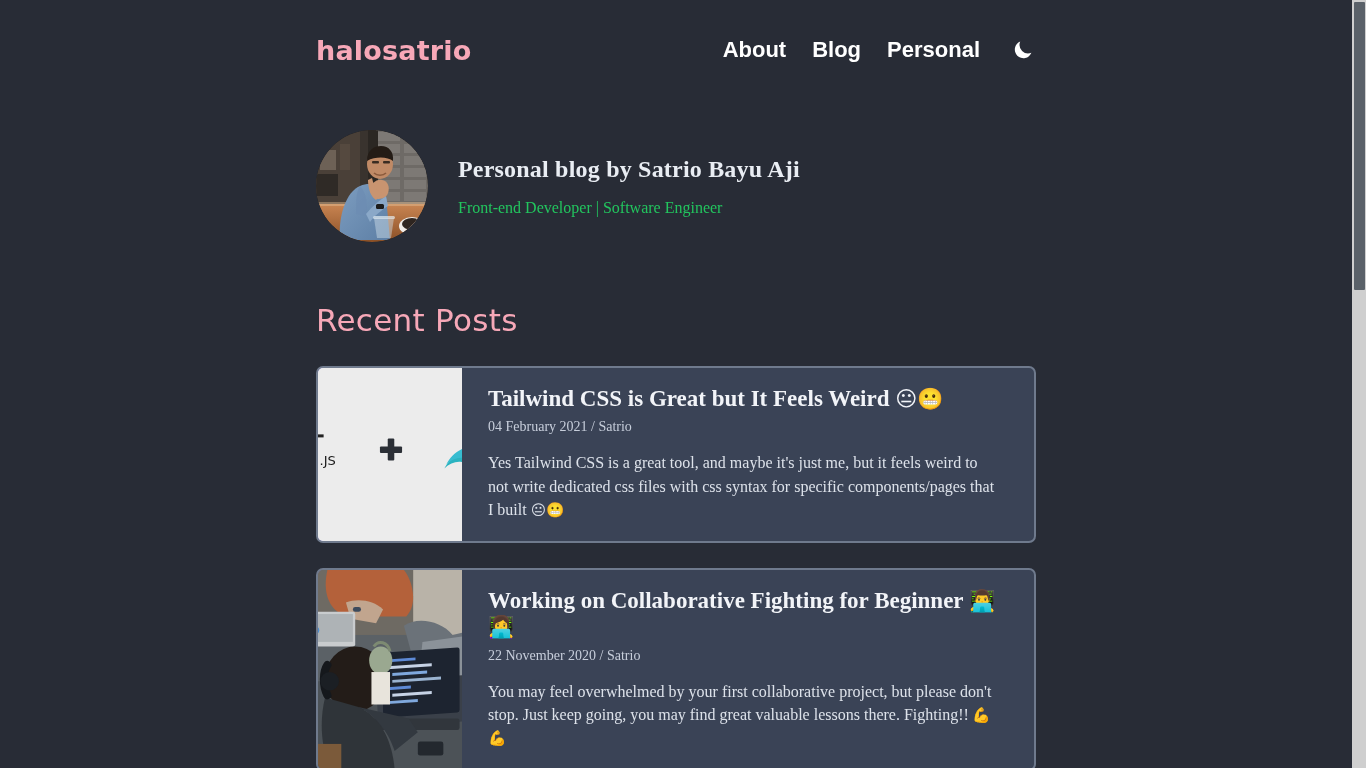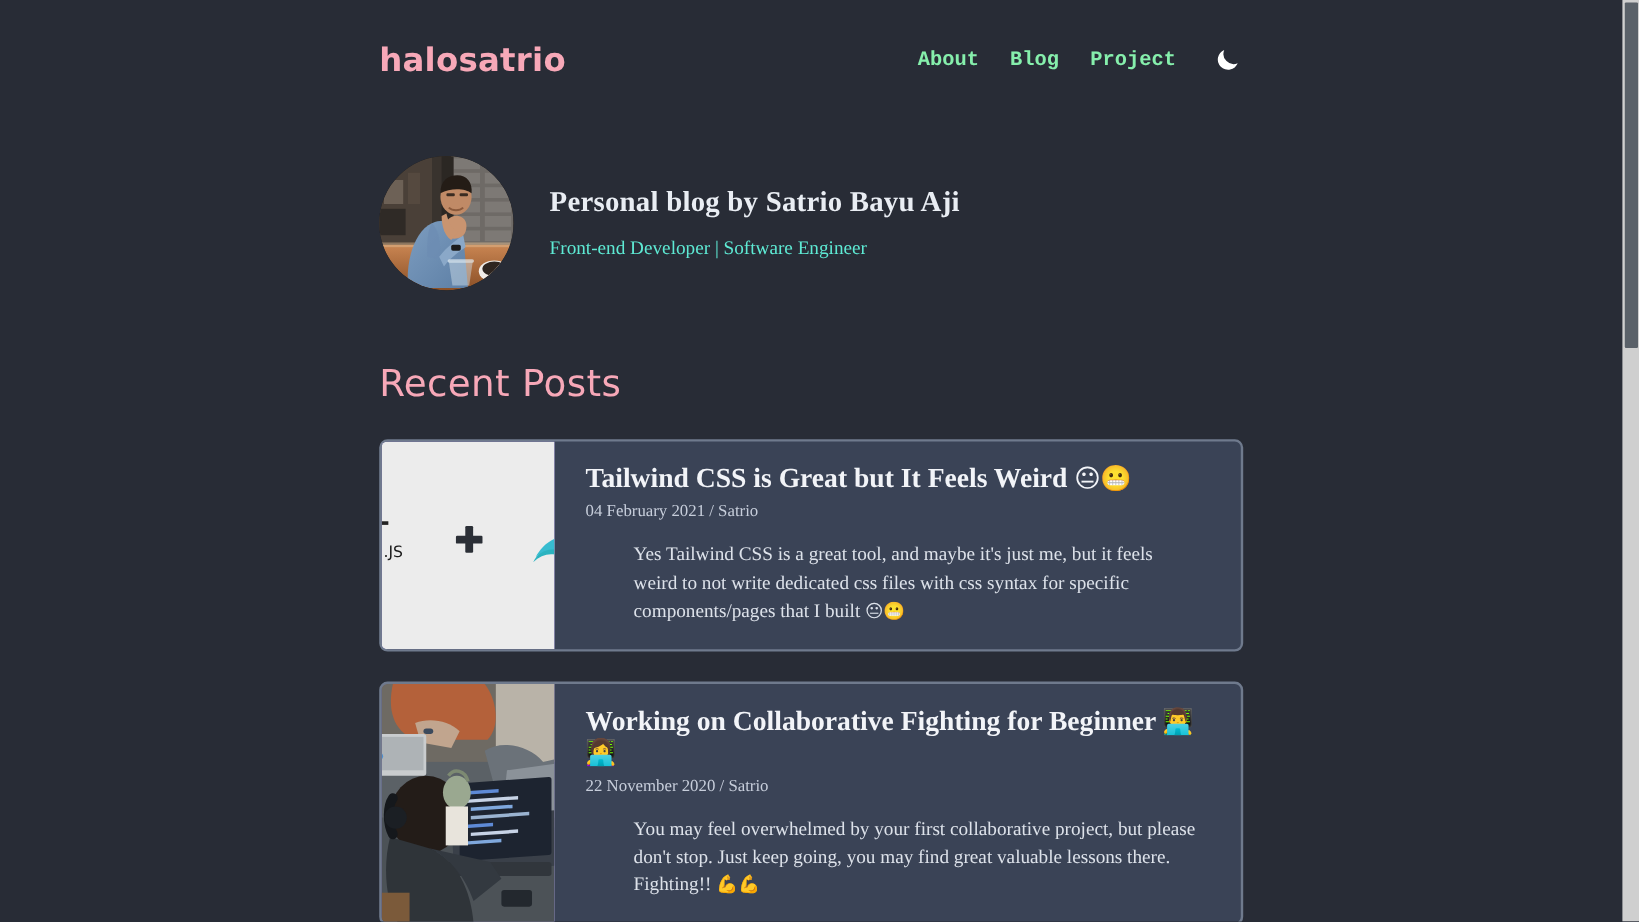--- a/index.html
+++ b/index.html
@@ -63,24 +63,24 @@
     letter-spacing: 0.2px;
     color: #f7a8b8;
     text-decoration: none;
   }
   nav.main-nav {
     display: flex;
     align-items: center;
     gap: 26px;
   }
   nav.main-nav a {
-    font-family: Liberation Mono, monospace;
-    font-size: 17px;
+    font-family: Liberation Sans, sans-serif;
+    font-size: 22px;
     font-weight: bold;
-    color: #86efac;
+    color: #ffffff;
     text-decoration: none;
   }
   .theme-toggle {
     display: inline-flex;
     align-items: center;
     justify-content: center;
     width: 26px;
     height: 26px;
     margin-left: 4px;
     background: none;
@@ -110,21 +110,21 @@
   .bio-text .bio-title {
     font-family: "Liberation Serif", serif;
     font-size: 24px;
     font-weight: bold;
     color: #e9edf3;
     letter-spacing: 0.2px;
   }
   .bio-text .bio-sub {
     font-family: "Liberation Serif", serif;
     font-size: 16px;
-    color: #5eead4;
+    color: #22c55e;
     margin-top: 16px;
   }
 
   
   .section-title {
     font-family: "DejaVu Sans", sans-serif;
     font-size: 31px;
     font-weight: normal;
     color: #f7a8b8;
     margin-top: 60px;
@@ -169,41 +169,40 @@
     font-size: 14px;
     color: #c7cedb;
     margin-top: 7px;
   }
   .post-excerpt {
     font-family: "Liberation Serif", serif;
     font-size: 16px;
     color: #dde2ea;
     line-height: 1.45;
     margin-top: 16px;
-    margin-left: 40px;
   }
   .emoji {
     font-family: "DejaVu Sans", sans-serif;
     font-size: 0.92em;
   }
 </style>
 </head>
 <body>
 
 <div id="viewport">
   <div class="page">
     <div class="inner">
 
       <header class="site-header">
         <a class="logo" href="#">halosatrio</a>
 
         <nav class="main-nav">
           <a href="#">About</a>
           <a href="#">Blog</a>
-          <a href="#">Project</a>
+          <a href="#">Personal</a>
 
           <button class="theme-toggle">
             <span>
               <svg width="24" height="24" viewBox="0 0 24 24" aria-hidden="true">
                 <path d="M20.4 14.8A8.6 8.6 0 0 1 9.2 3.6a8.6 8.6 0 1 0 11.2 11.2z" fill="#ffffff"></path>
               </svg>
             </span>
           </button>
         </nav>
       </header>

